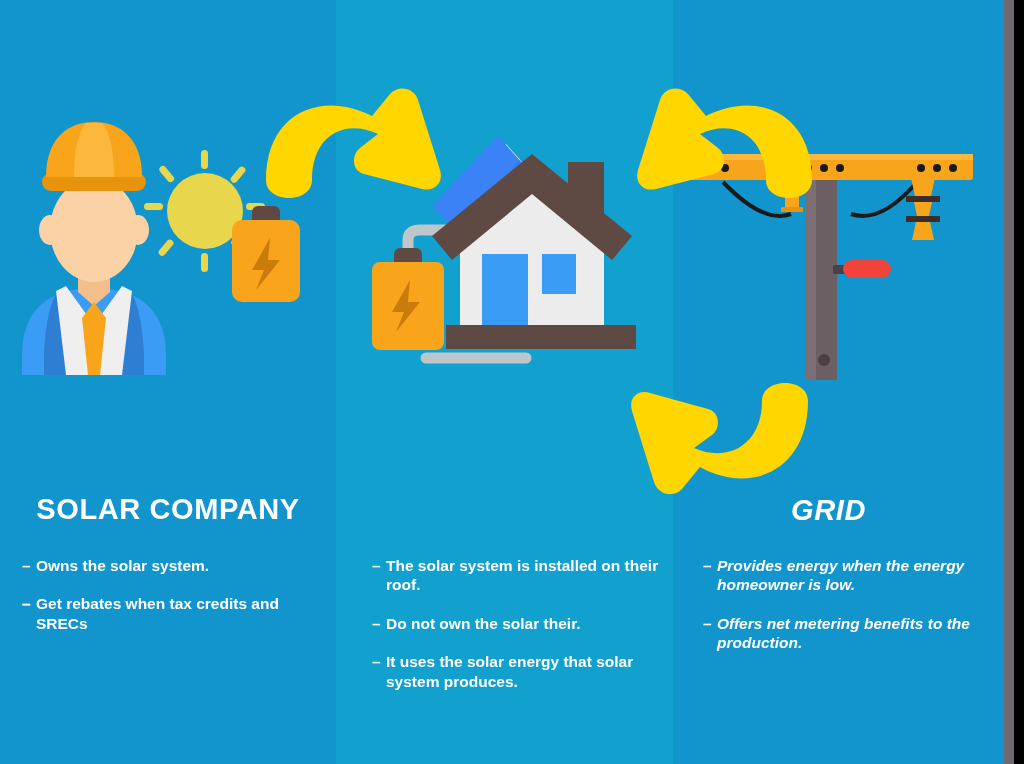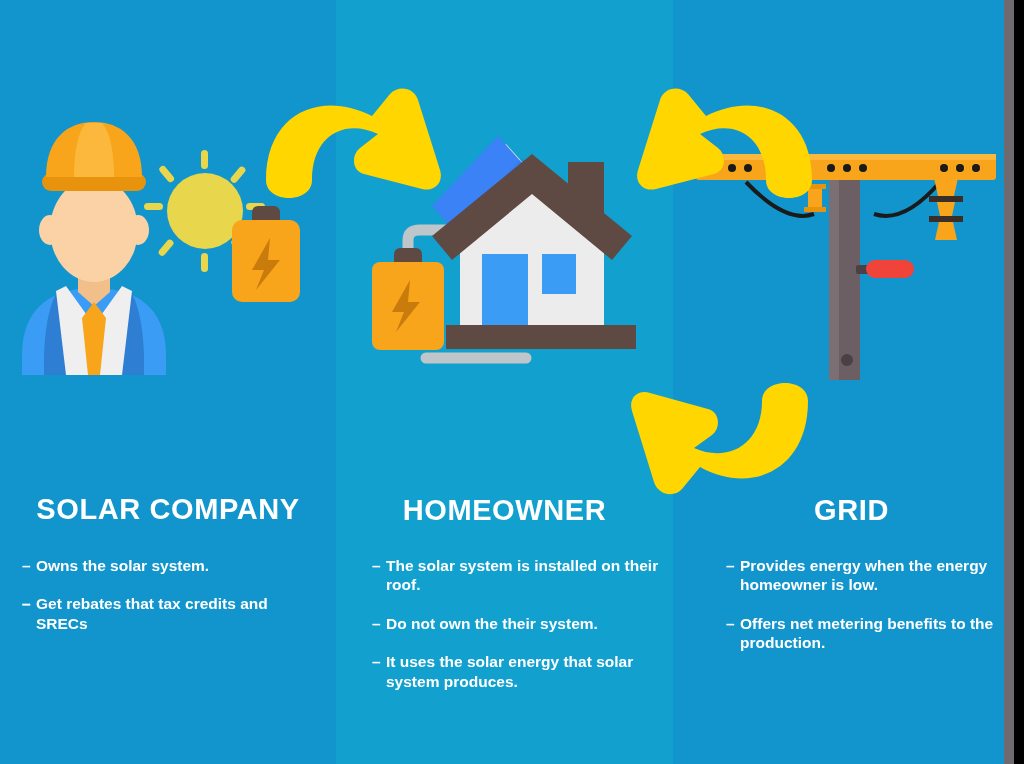--- a/index.html
+++ b/index.html
@@ -48,21 +48,21 @@
 
   
   .column {
     position: absolute;
     top: 0;
     height: 764px;
     box-sizing: border-box;
   }
   #column-solar    { left: 0;     width: 336px; }
   #column-home     { left: 336px; width: 337px; }
-  #column-grid     { left: 686px; width: 331px; }
+  #column-grid     { left: 663px; width: 331px; font-style: italic; }
 
   .art {
     position: absolute;
     left: 0;
     top: 120px;
     width: 100%;
     height: 300px;
   }
 
   .col-title {
@@ -165,21 +165,21 @@
     <div class="bullets" id="bullets-solar">
       <div class="bullet">
         <span class="dash">–</span>
         <span>Owns the solar system.</span>
       </div>
       <div class="bullet">
         <span class="dash">–</span>
       </div>
       <div class="bullet">
         <span class="dash">–</span>
-        <span>Get rebates that tax credits and SRECs</span>
+        <span>Get rebates when tax credits and SRECs</span>
       </div>
     </div>
   </div>
 
   <div class="column" id="column-home">
 
     <div class="art">
       <svg viewBox="0 0 337 300" width="337" height="300">
 
         <path d="M72 140 L72 120 Q72 110 84 110 L190 110" stroke="#BFC6C9" stroke-width="11" fill="none" stroke-linecap="round"></path>
@@ -201,30 +201,29 @@
         <path d="M196 34 L296 116 L276 140 L196 74 L116 140 L96 116 Z" fill="#5E4A42"></path>
 
         <rect x="146" y="134" width="46" height="78" fill="#3B9CF5"></rect>
 
         <rect x="206" y="134" width="34" height="40" fill="#3B9CF5"></rect>
 
         <rect x="110" y="205" width="190" height="24" fill="#5E4A42"></rect>
       </svg>
     </div>
 
-    <div class="col-title" id="title-home">HOMEOWNER</div>
 
     <div class="bullets" id="bullets-home">
       <div class="bullet">
         <span class="dash">–</span>
         <span>The solar system is installed on their roof.</span>
       </div>
       <div class="bullet">
         <span class="dash">–</span>
-        <span>Do not own the their system.</span>
+        <span>Do not own the solar their.</span>
       </div>
       <div class="bullet">
         <span class="dash">–</span>
         <span>It uses the solar energy that solar system produces.</span>
       </div>
     </div>
   </div>
 
   <div class="column" id="column-grid">
 

